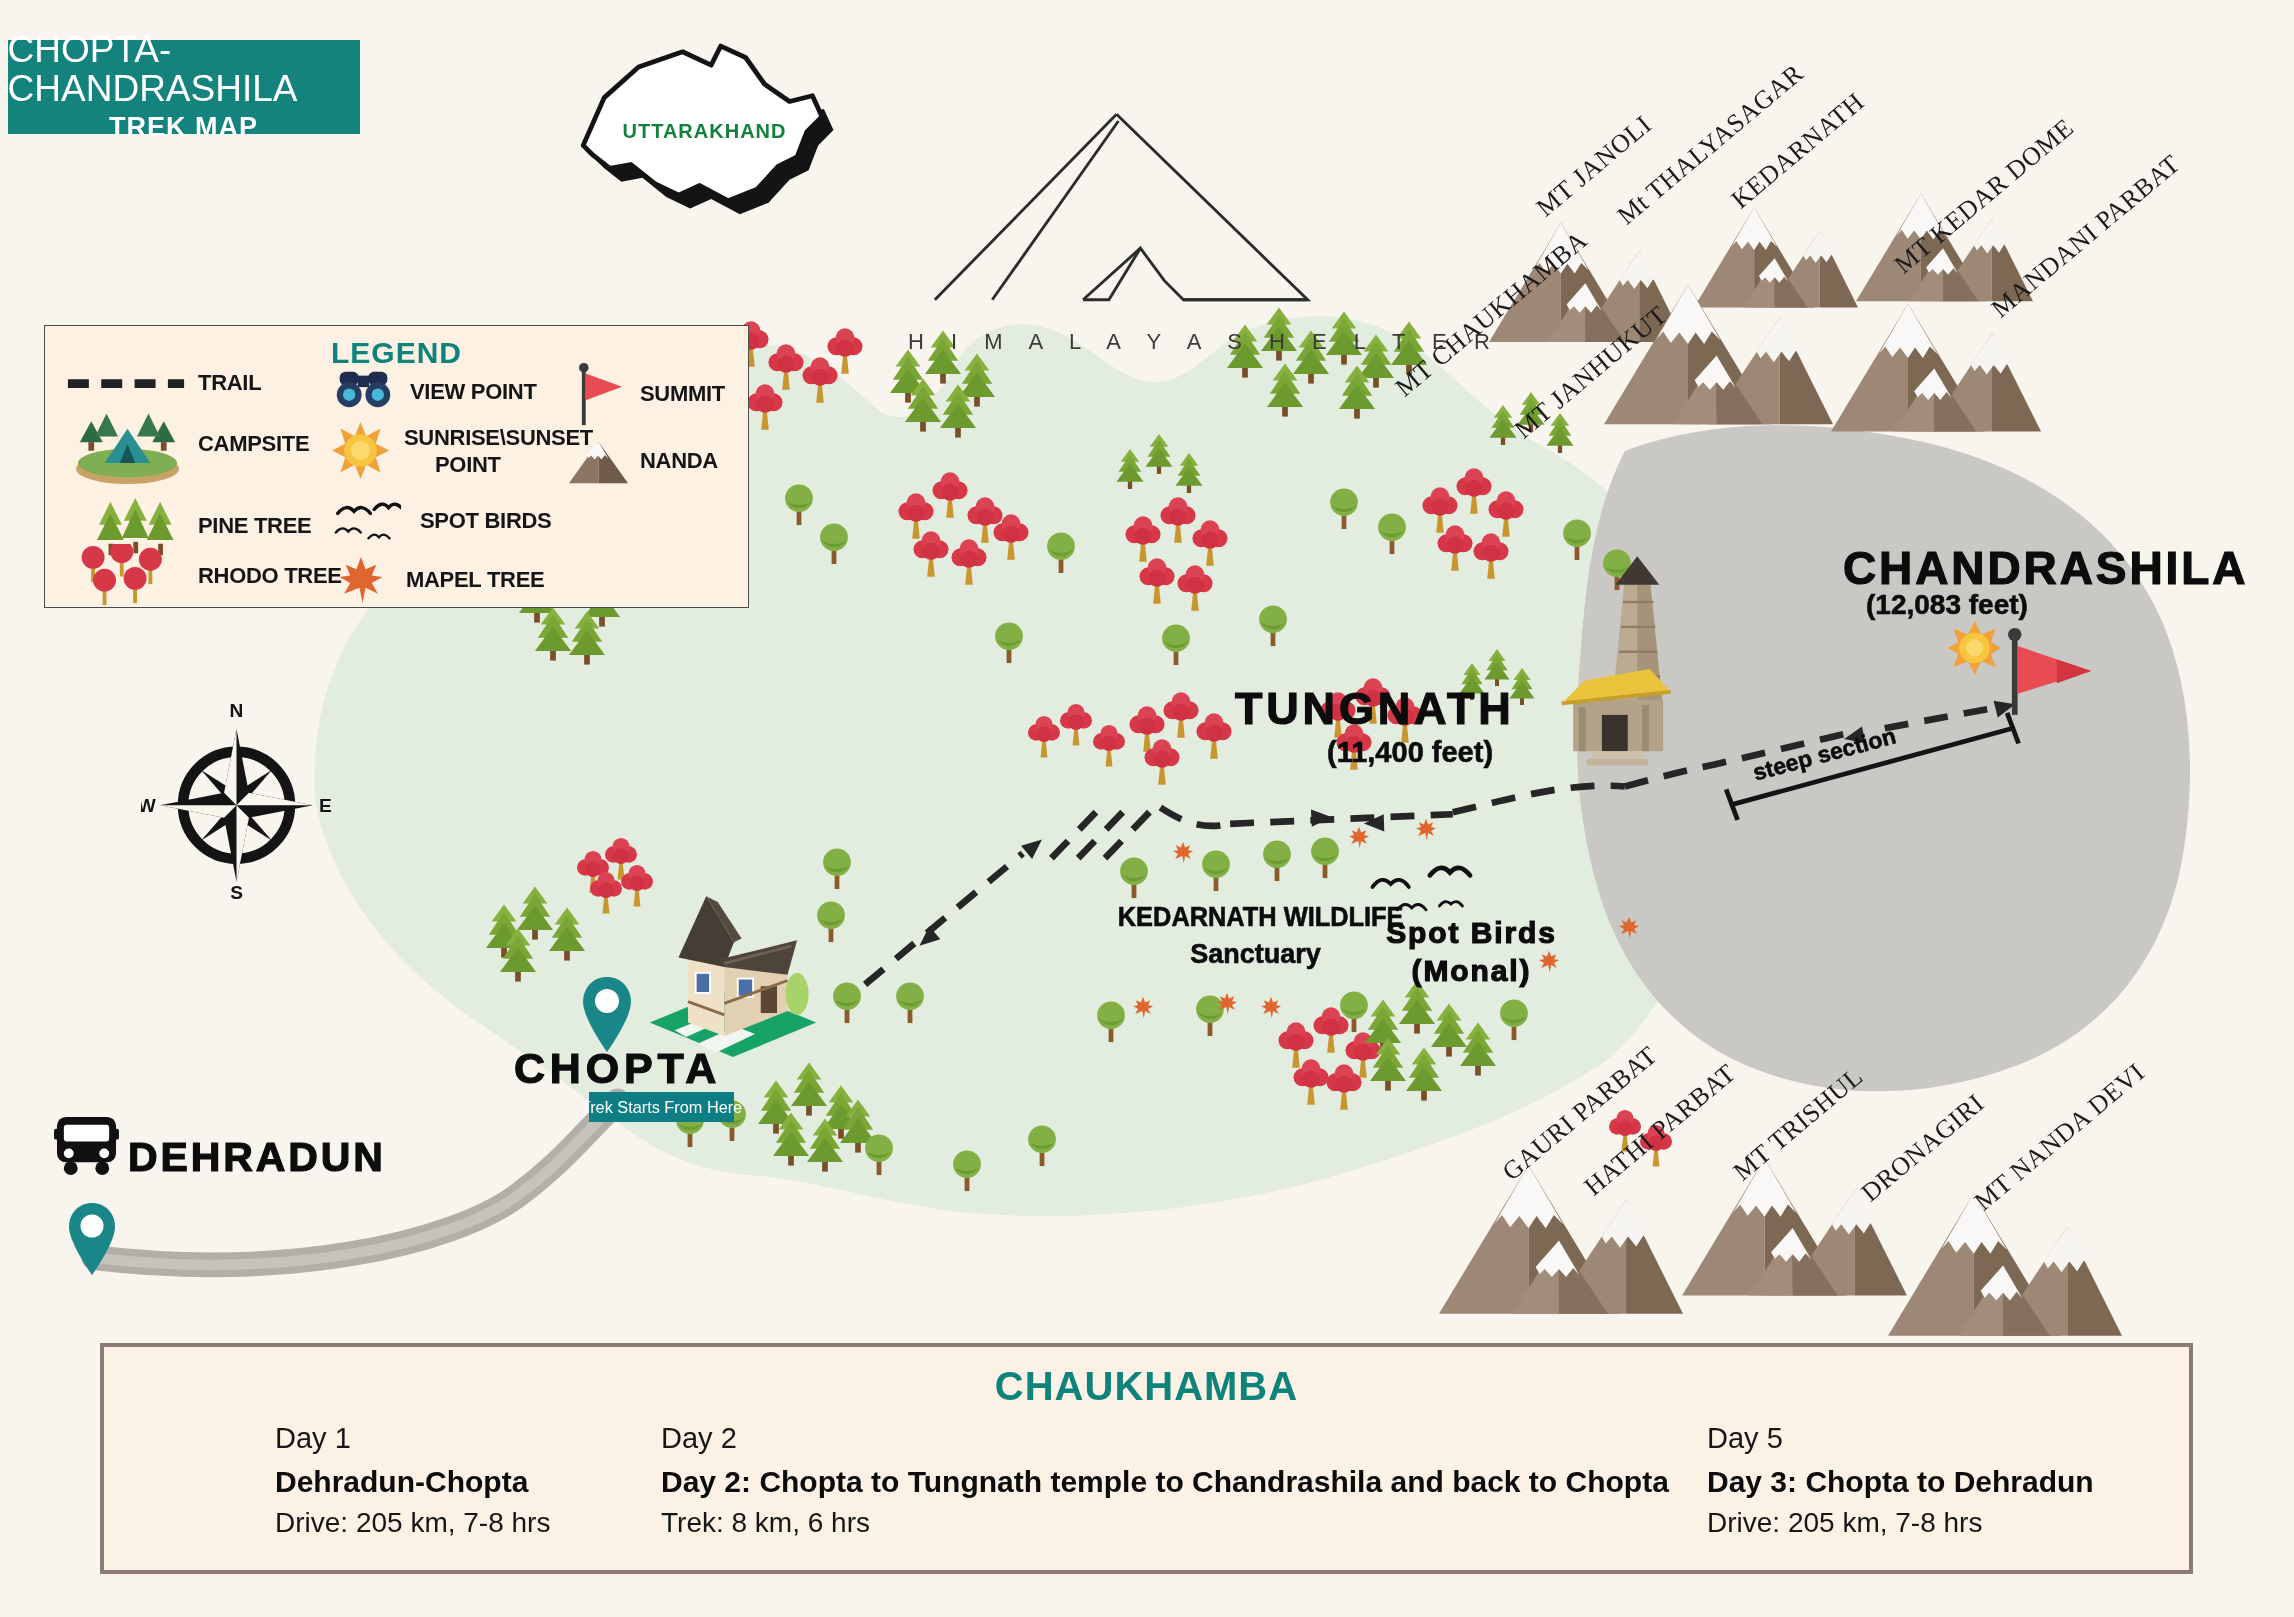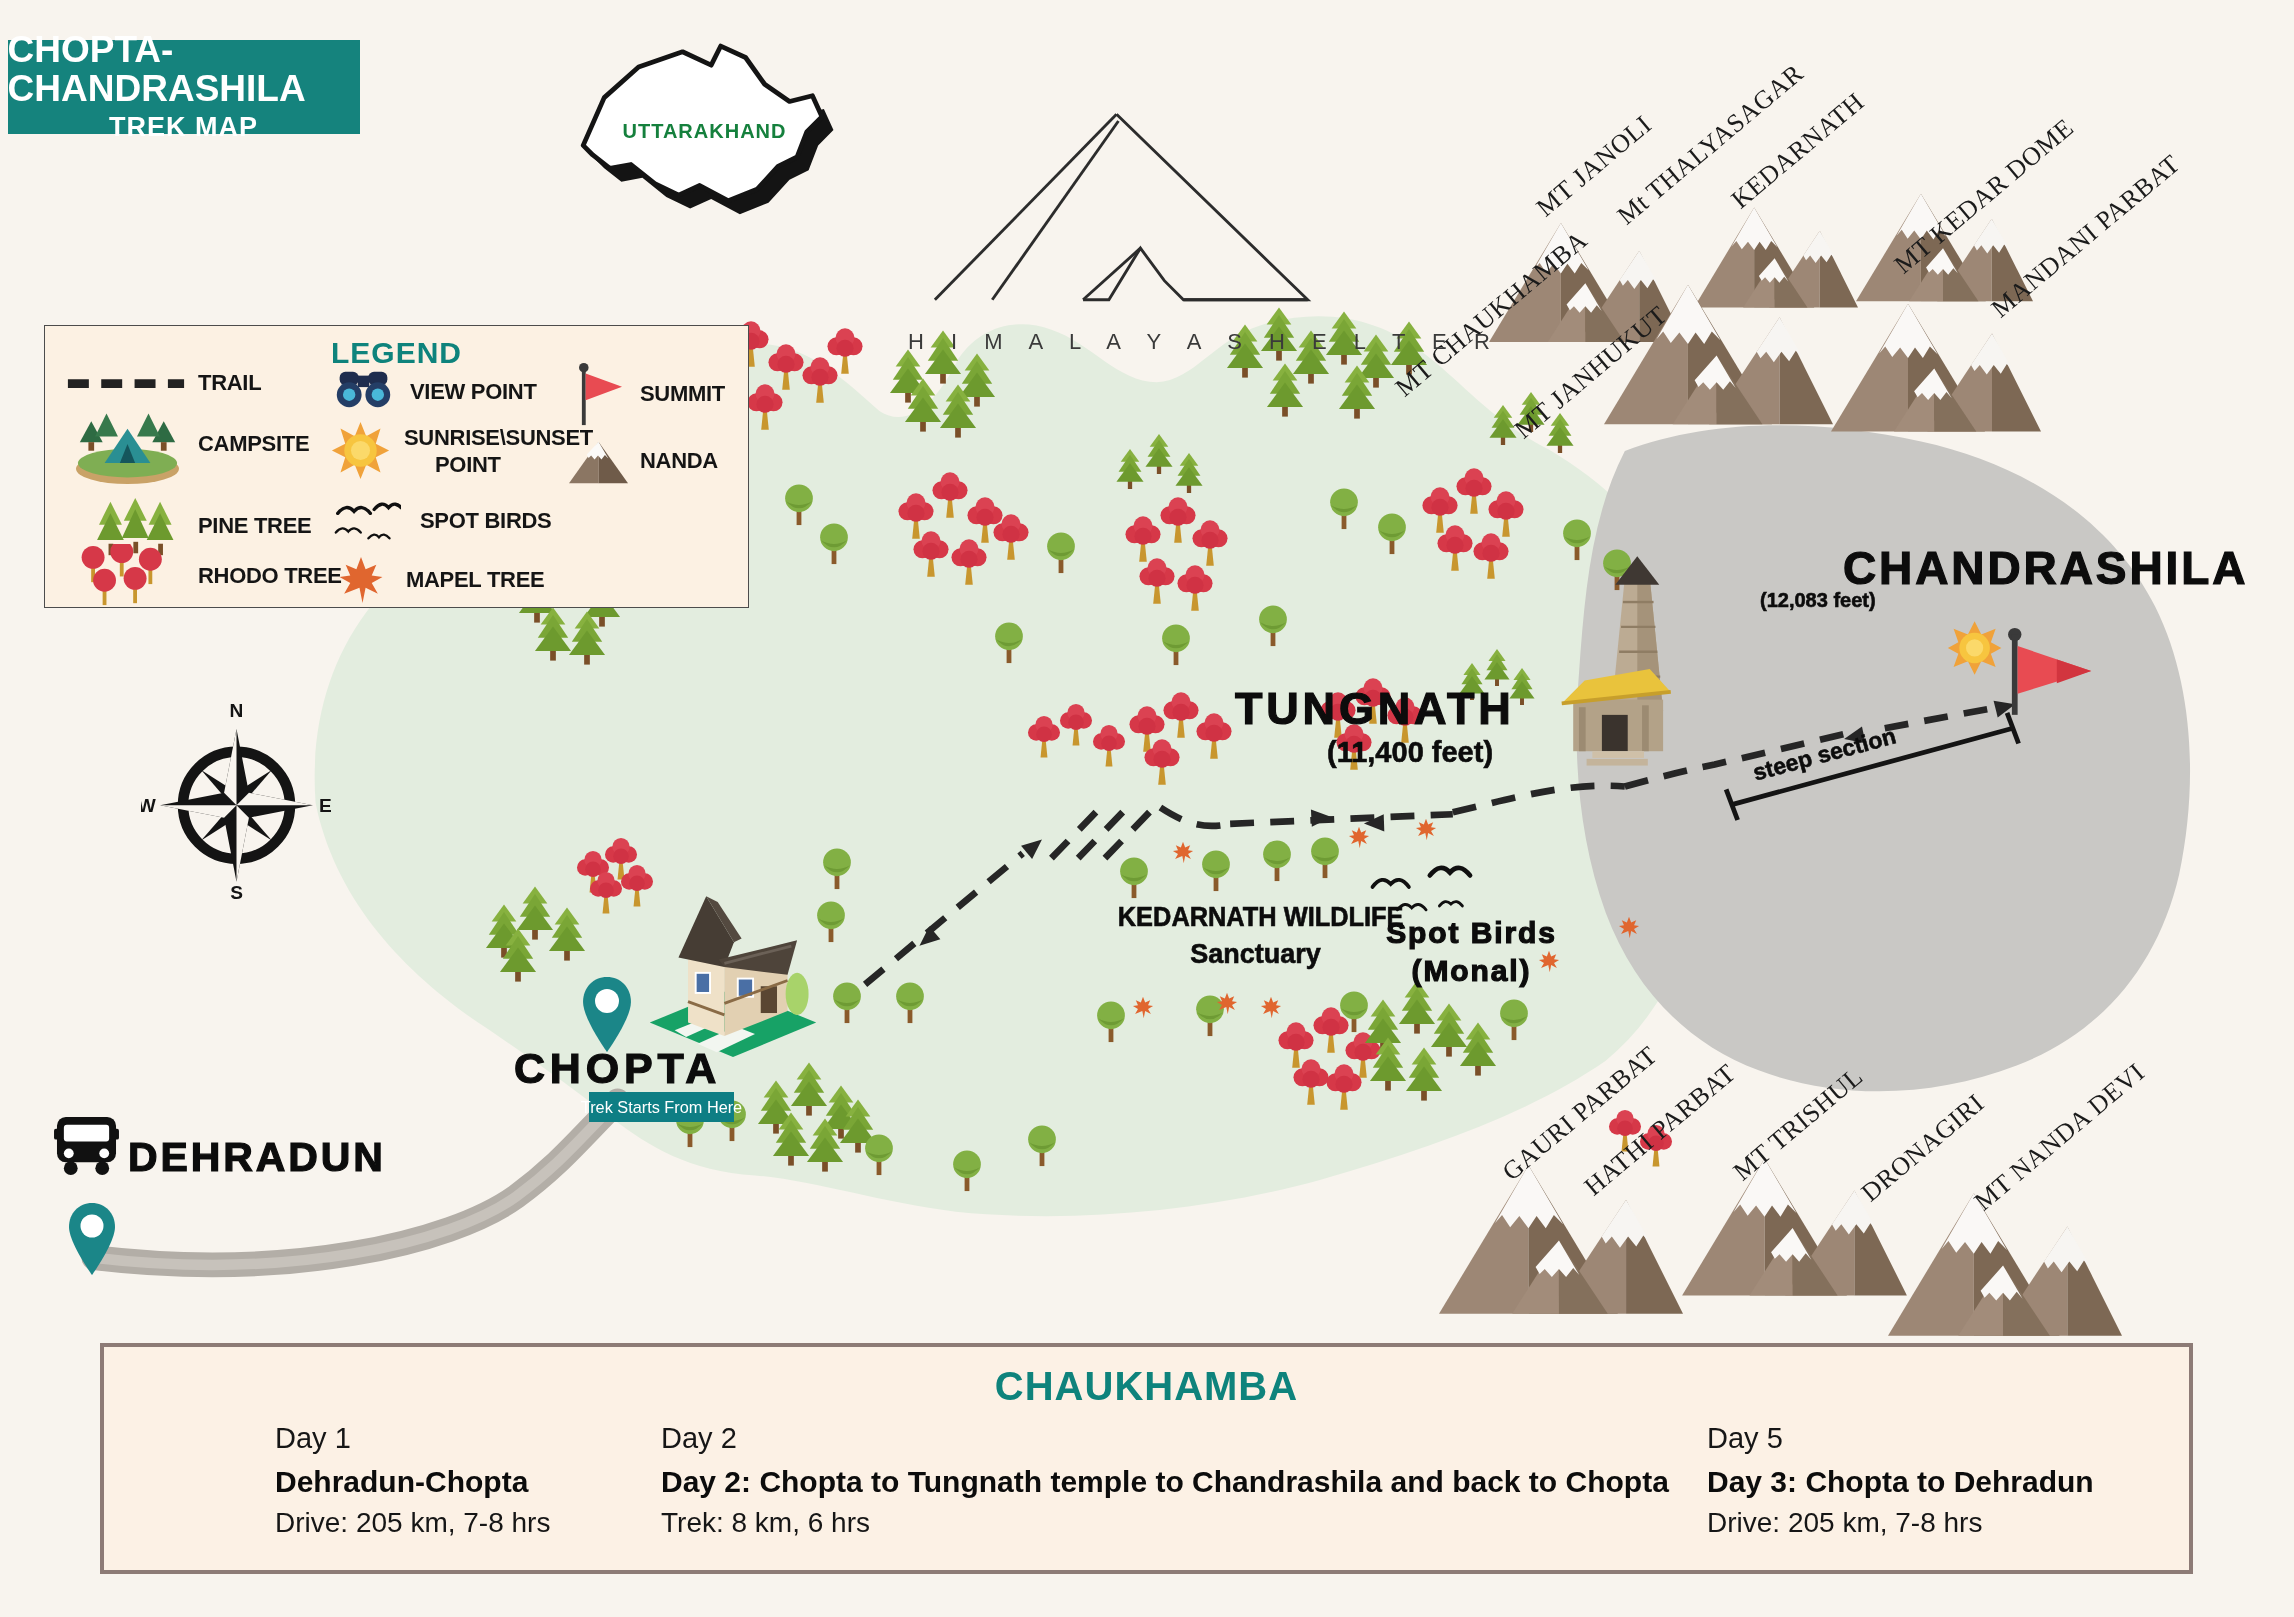--- a/index.html
+++ b/index.html
@@ -2,21 +2,21 @@
 <html><head>
 <meta charset="utf-8">
 <style>
   html,body{margin:0;padding:0;background:#f8f4ee;}
   #stage{position:relative;width:2294px;height:1617px;background:#f8f4ee;overflow:hidden;
          font-family:"Liberation Sans",sans-serif;color:#111;}
   .abs{position:absolute;}
   
   .banner{left:7.6px;top:40px;width:352px;height:94px;background:#15837d;color:#fff;
           display:flex;flex-direction:column;align-items:center;justify-content:center;}
-  .banner .l1{font-size:37px;font-weight:bold;letter-spacing:0px;line-height:1.05;}
+  .banner .l1{font-size:37px;font-weight:normal;letter-spacing:0px;line-height:1.05;}
   .banner .l2{font-size:27px;font-weight:bold;margin-top:3.8px;letter-spacing:1px;}
   
   .inset{left:566px;top:40px;width:277px;height:206px;}
   .inset .lbl{position:absolute;left:50%;top:44%;transform:translate(-50%,-50%);
               color:#15803d;font-weight:bold;font-size:20px;letter-spacing:1px;}
   
   .logo{left:908px;top:78px;width:440px;height:277px;}
   .logo .txt{position:absolute;left:0;right:0;bottom:0;text-align:center;color:#3a3a3a;
              font-size:22px;letter-spacing:10.5px;white-space:nowrap;}
   
@@ -1186,21 +1186,21 @@
       <rect x="24" y="158" width="7" height="46" fill="#9c8b72"></rect>
       <rect x="90" y="156" width="7" height="48" fill="#9c8b72"></rect>
       <rect x="38" y="204" width="54" height="7" fill="#cfc0a8"></rect>
       <rect x="32" y="212" width="64" height="7" fill="#c4b49b"></rect>
     </svg>
   </div>
   <div class="abs heavy" style="left:1235px;top:683px;font-size:45px;letter-spacing:3.8px">TUNGNATH</div>
   <div class="abs bold2" style="left:1327px;top:736px;font-size:29px">(11,400 feet)</div>
 
   <div class="abs heavy" style="left:1843px;top:541px;font-size:46px;letter-spacing:2.9px">CHANDRASHILA</div>
-  <div class="abs bold2" style="left:1760px;top:589px;font-size:20px">(12,083 feet)</div>
+  <div class="abs bold2" style="left:1866px;top:589px;font-size:28px">(12,083 feet)</div>
   <div class="abs bold2" style="left:1751px;top:741px;font-size:23px;transform:rotate(-15deg)">steep section</div>
 
   <div class="abs" style="left:1109px;top:902px;width:293px;text-align:center">
     <div class="bold2" style="font-size:27px;transform:scaleX(0.94);transform-origin:center">KEDARNATH WILDLIFE</div>
     <div class="bold2" style="font-size:27px;margin-top:5.7px">Sanctuary</div>
   </div>
   <div class="abs" style="left:1357px;top:916px;width:229px;text-align:center">
     <div class="heavy" style="font-size:30px;letter-spacing:1.9px">Spot Birds</div>
     <div class="heavy" style="font-size:30px;letter-spacing:1.9px;margin-top:3.8px">(Monal)</div>
   </div>

